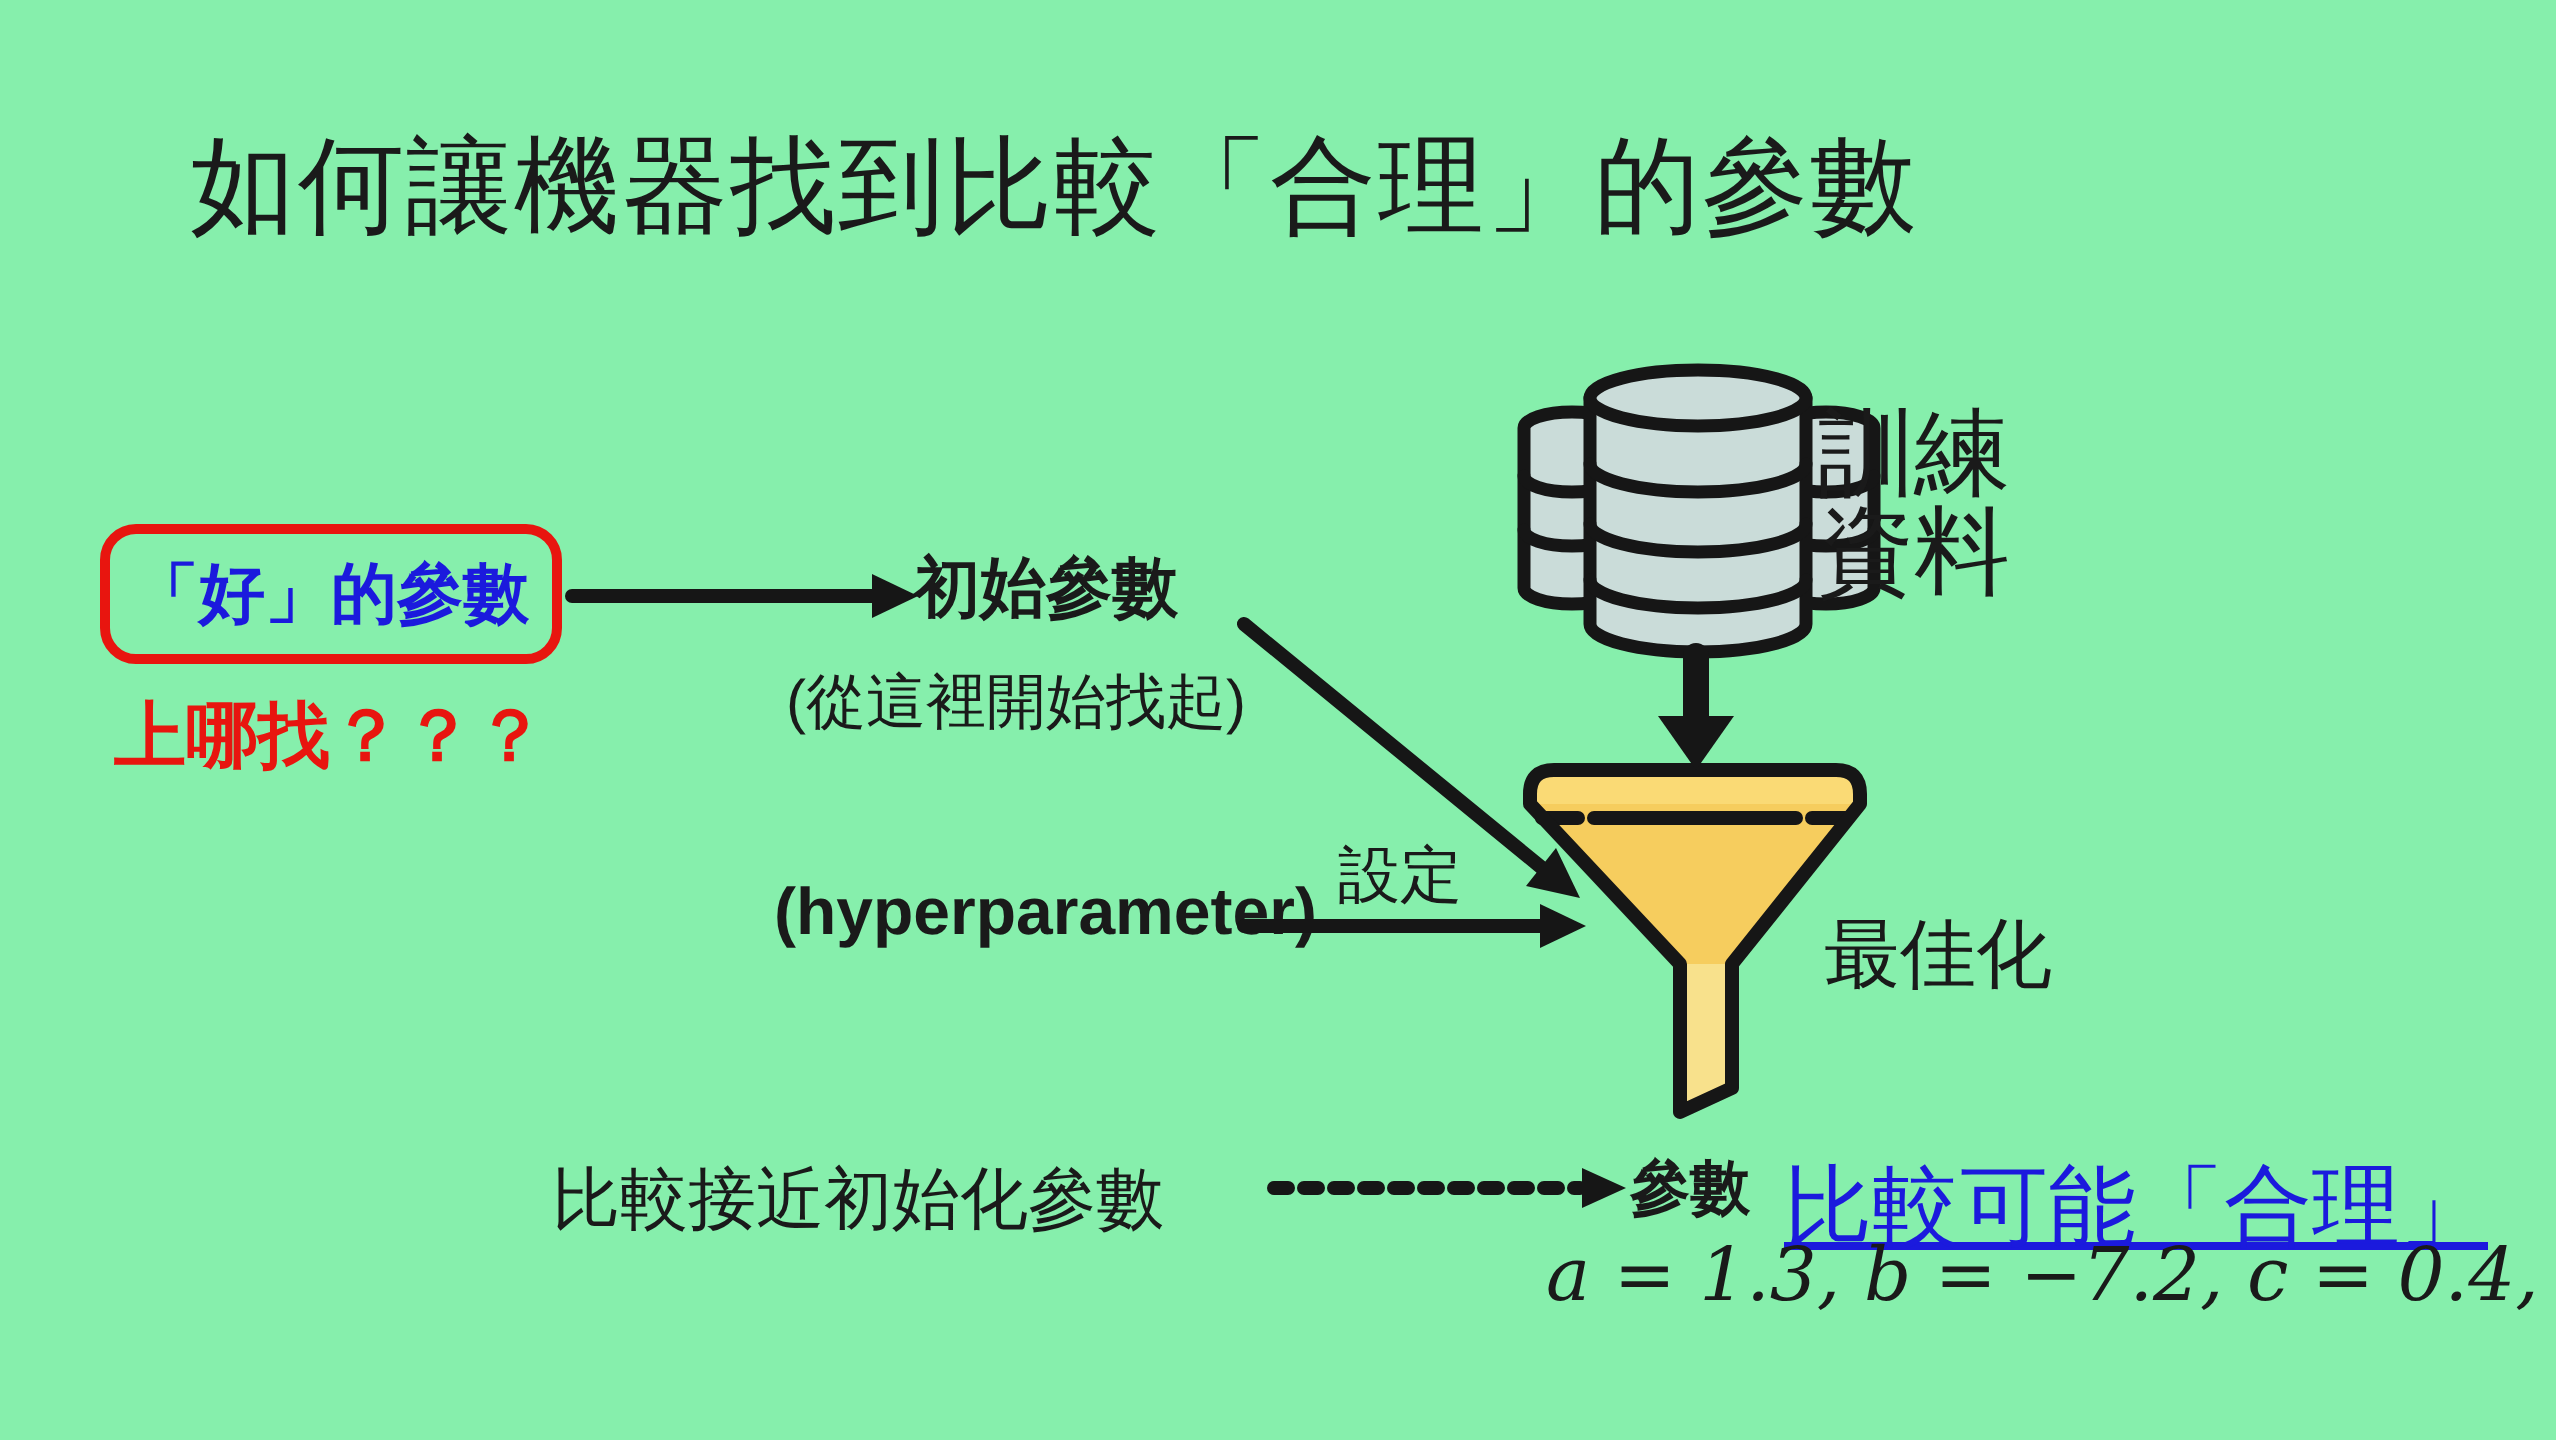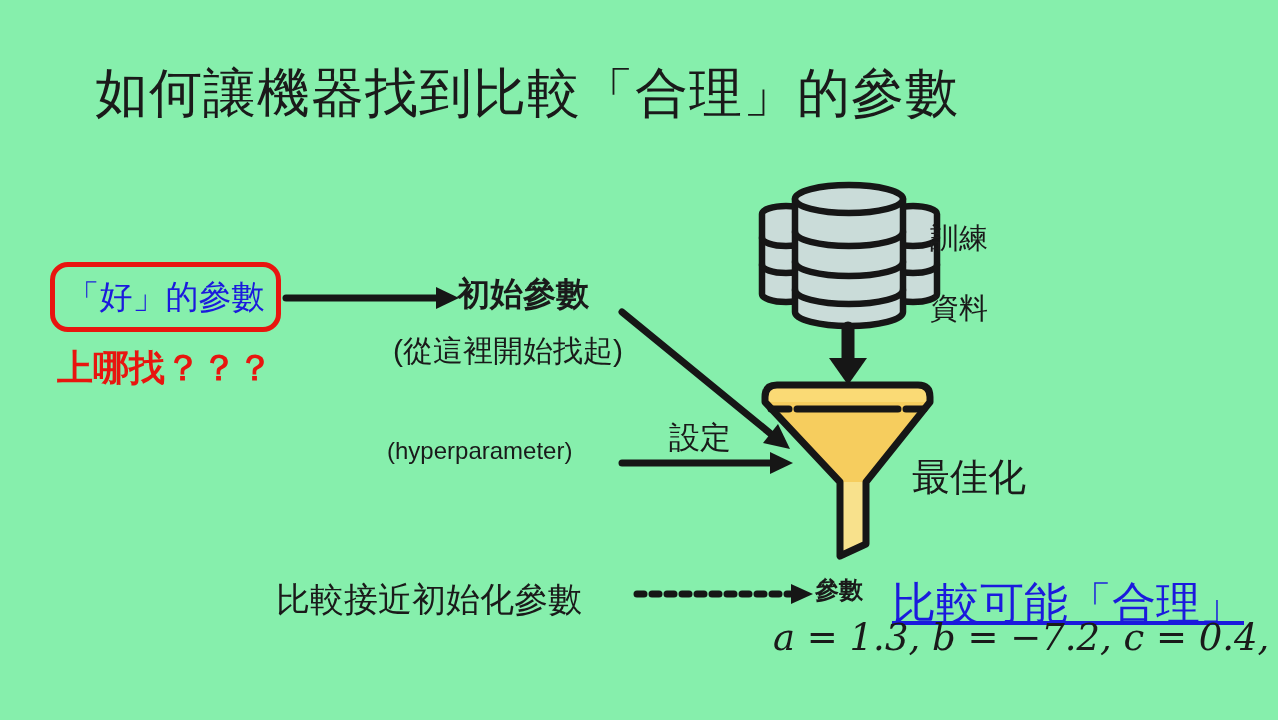--- a/index.html
+++ b/index.html
@@ -14,33 +14,33 @@
   .abs{position:absolute;white-space:nowrap;}
   .title{
     left:95px;top:58px;
     font-size:53px;font-weight:400;letter-spacing:1px;
   }
   .prior-label{left:72px;top:194px;font-size:36px;font-weight:700;}
   .good-box{
     left:50px;top:262px;width:221px;height:60px;
     border:5px solid var(--red,#e8150f);
     border-radius:18px;
-    display:flex;align-items:center;justify-content:center;
+    display:flex;align-items:center;justify-content:center;font-weight:bold;
   }
   .good-box span{font-size:33px;color:var(--blue,#1b1add);}
   .where{left:57px;top:344px;font-size:36px;font-weight:700;color:var(--red,#e8150f);}
   .initial{left:457px;top:272px;font-size:33px;font-weight:700;}
   .initial-note{left:393px;top:331px;font-size:30px;}
   .hyper{left:499px;top:390px;font-size:36px;font-weight:700;}
-  .hyper-en{left:387px;top:437px;font-size:24px;}
+  .hyper-en{left:387px;top:437px;font-size:33px;font-weight:bold;}
   .set-label{left:669px;top:417px;font-size:31px;}
-  .train-label{left:930px;top:203px;font-size:29px;line-height:70px;white-space:pre-line;}
+  .train-label{left:909px;top:203px;font-size:48px;line-height:49px;white-space:pre-line;}
   .optimize{left:912px;top:452px;font-size:38px;}
   .near-init{left:276px;top:577px;font-size:34px;}
-  .params-out{left:815px;top:574px;font-size:24px;font-weight:700;}
+  .params-out{left:815px;top:574px;font-size:30px;font-weight:700;}
   .reasonable{left:892px;top:574px;font-size:44px;color:var(--blue,#1b1add);text-decoration:underline;}
   .formula{
     left:773px;top:616px;font-size:37px;
     font-family:"DejaVu Serif","Liberation Serif",serif;
     font-style:italic;
   }
   svg{position:absolute;overflow:visible;}
   .arrows{left:0;top:0;}
   .stroke{stroke:var(--outline,#161616);fill:none;stroke-linecap:round;stroke-linejoin:round;}
   .head{fill:var(--outline,#161616);stroke:none;}

